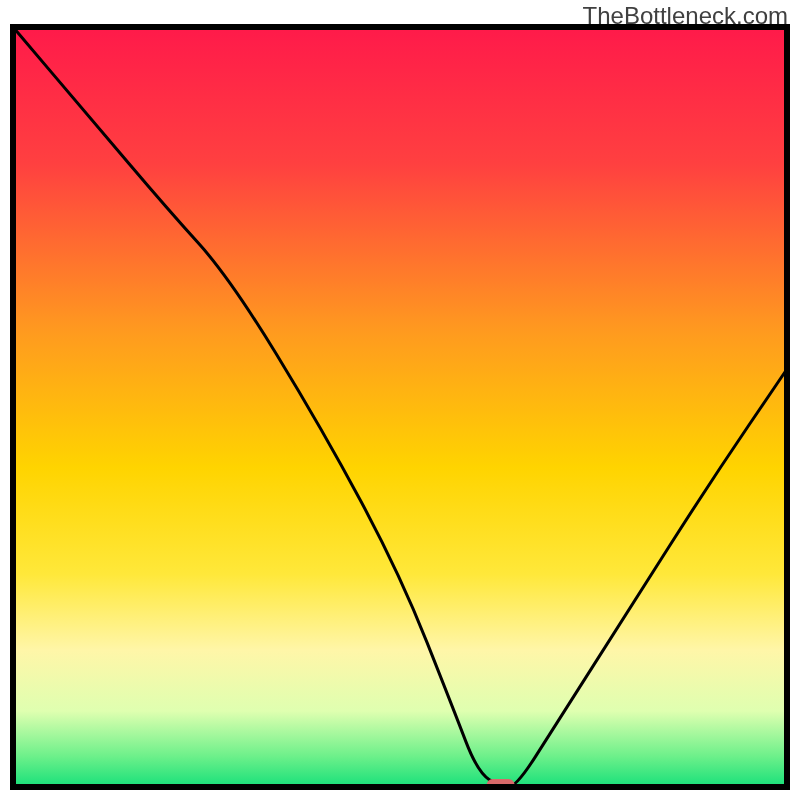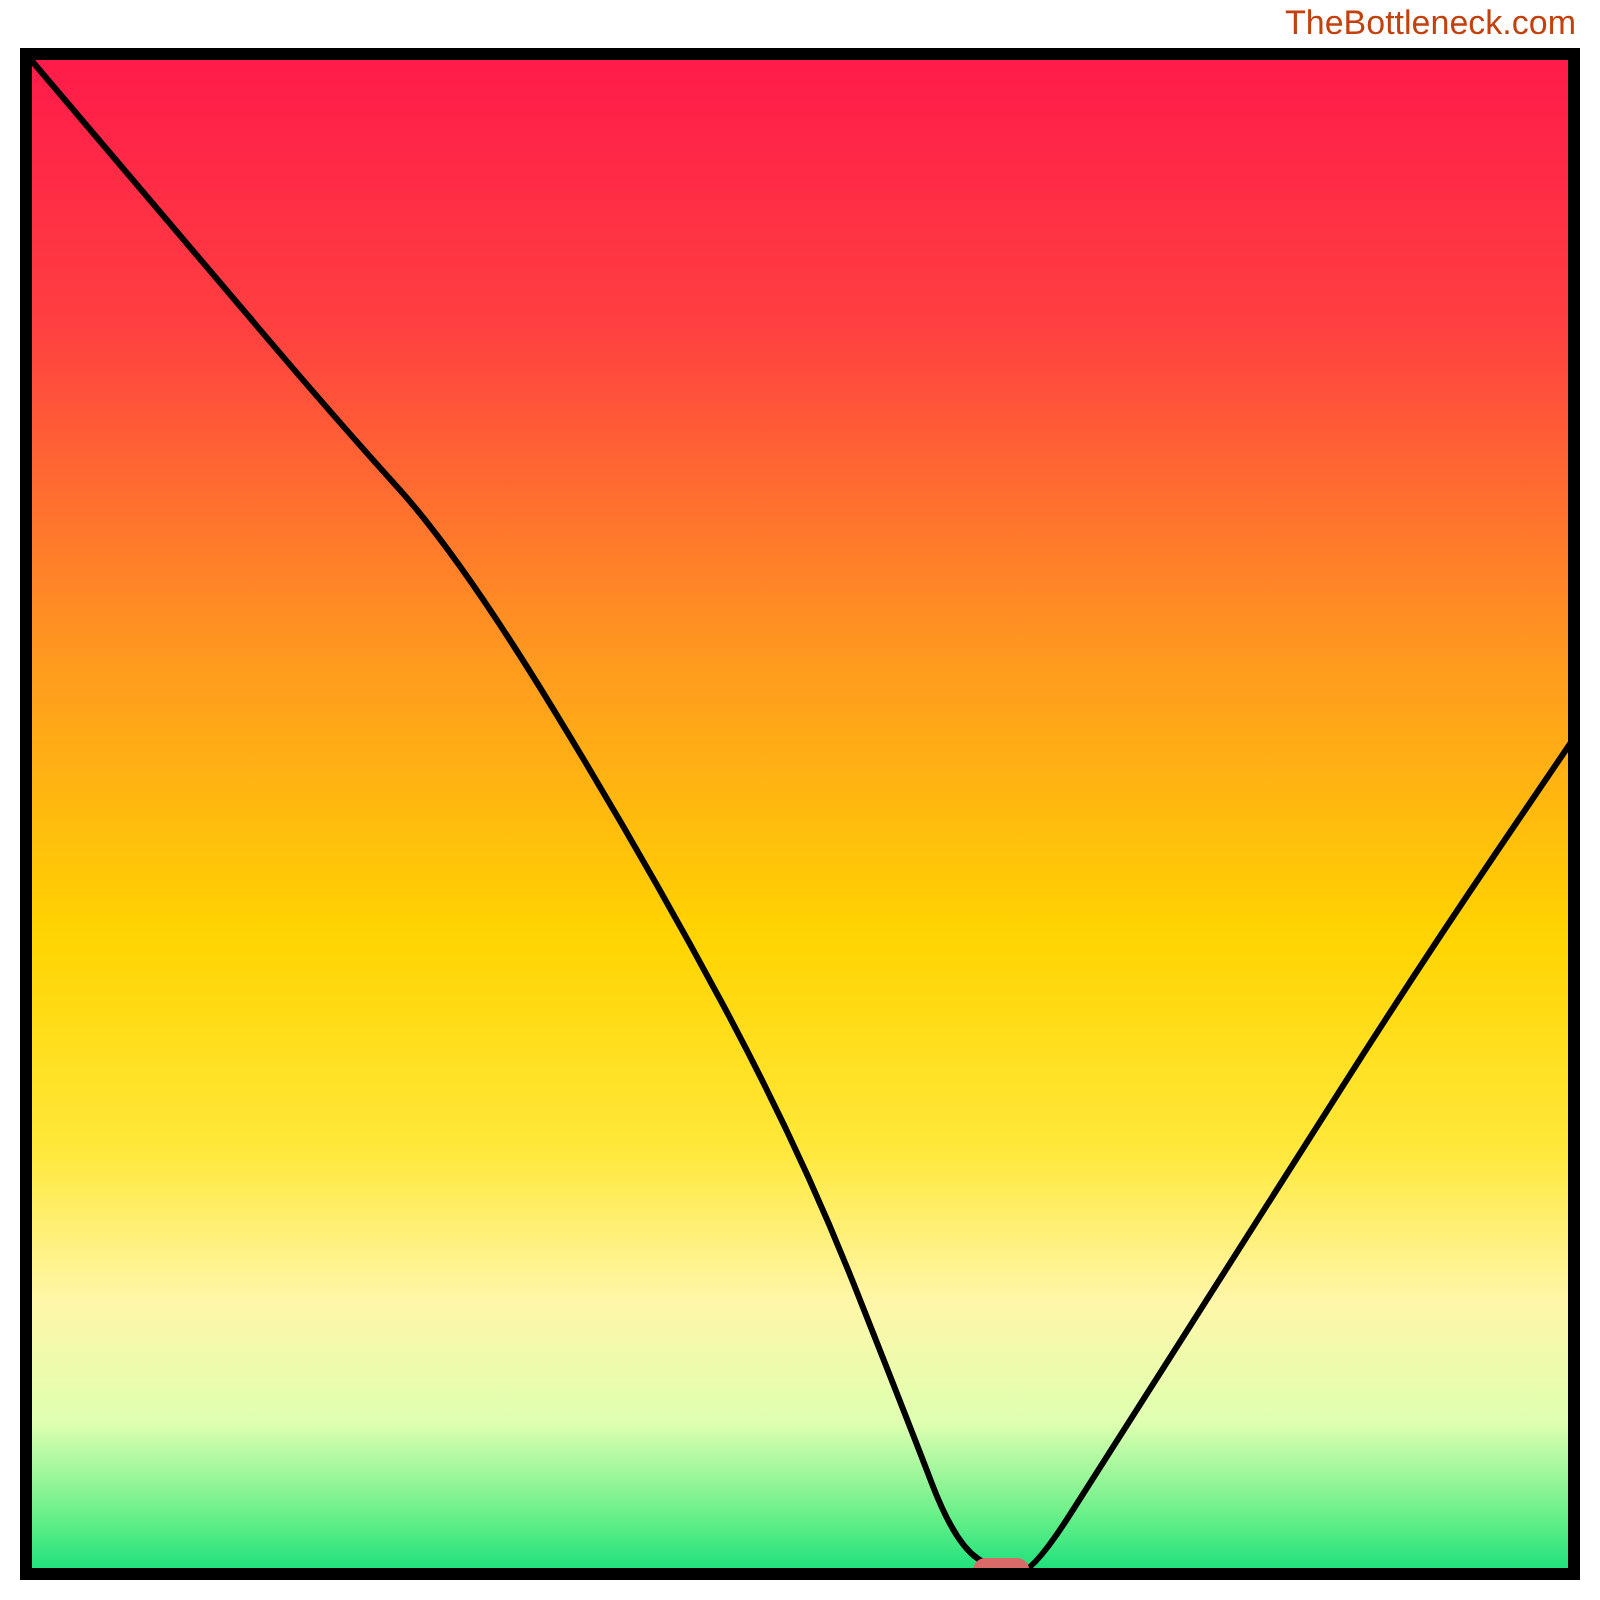--- a/index.html
+++ b/index.html
@@ -12,23 +12,23 @@
   }
   .container {
     position: relative;
     width: 800px;
     height: 800px;
   }
   .watermark {
     position: absolute;
     top: 2px;
     right: 12px;
-    font-size: 17px;
+    font-size: 24px;
     font-weight: 500;
-    color: #c2410c;
+    color: #404040;
     z-index: 10;
   }
   .plot {
     position: absolute;
     top: 24px;
     left: 10px;
     width: 780px;
     height: 766px;
   }
   svg {

